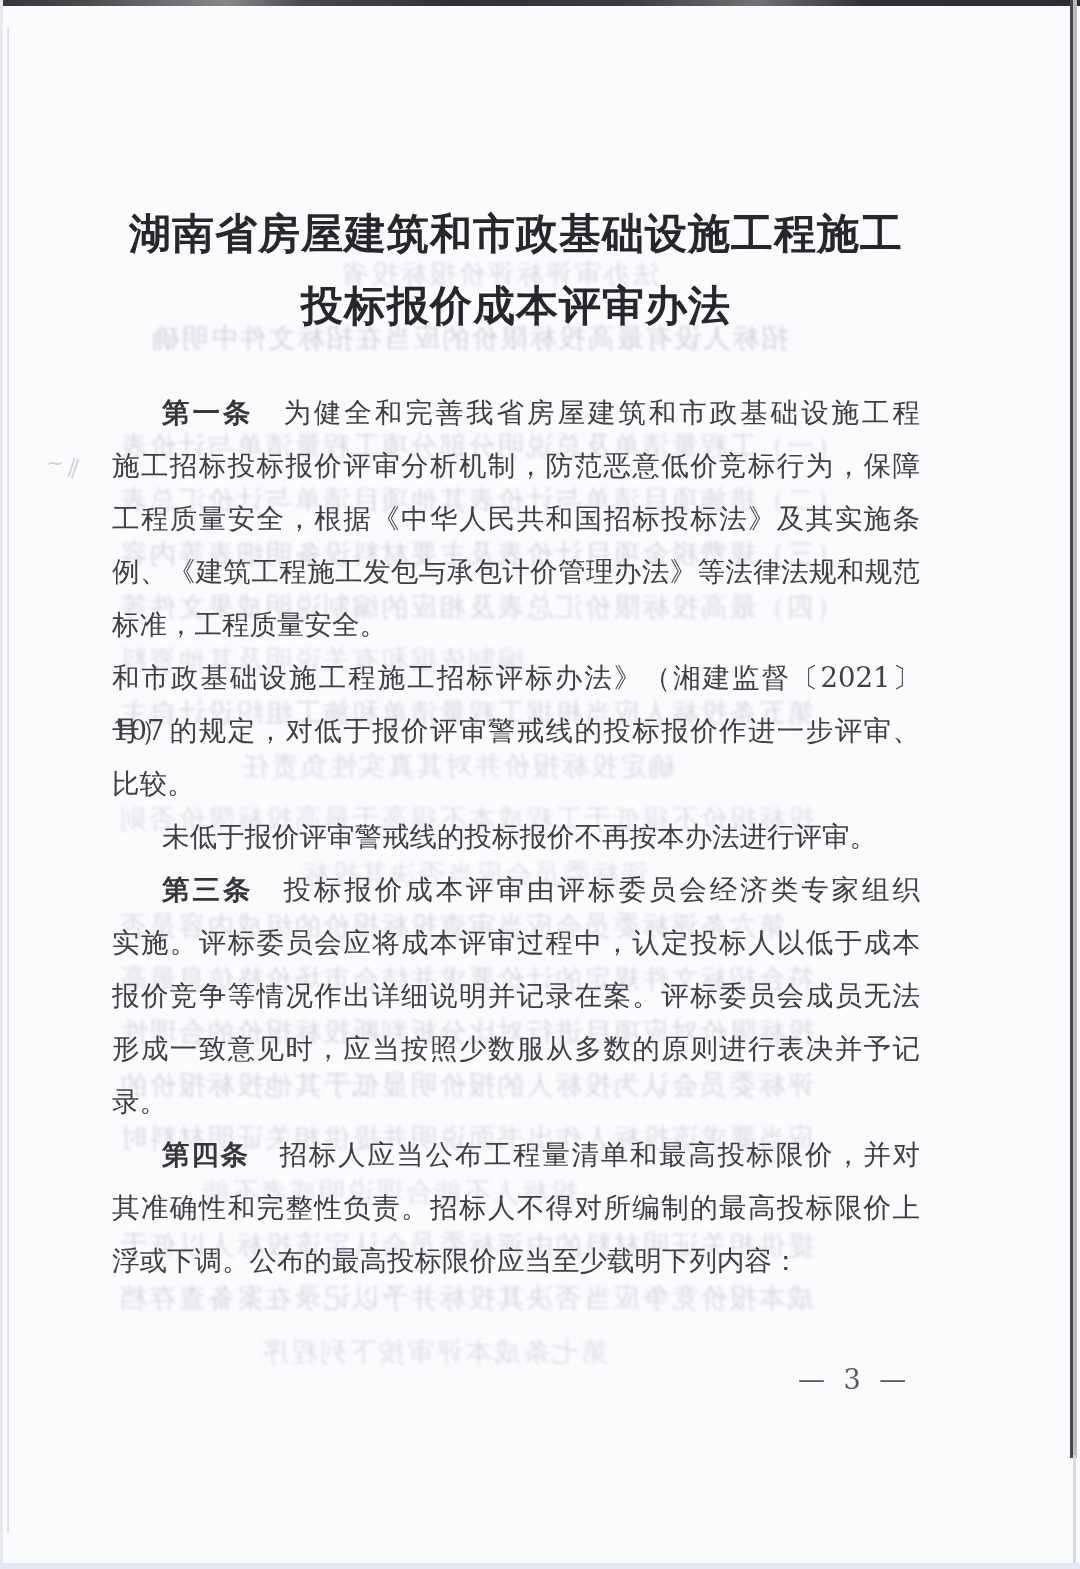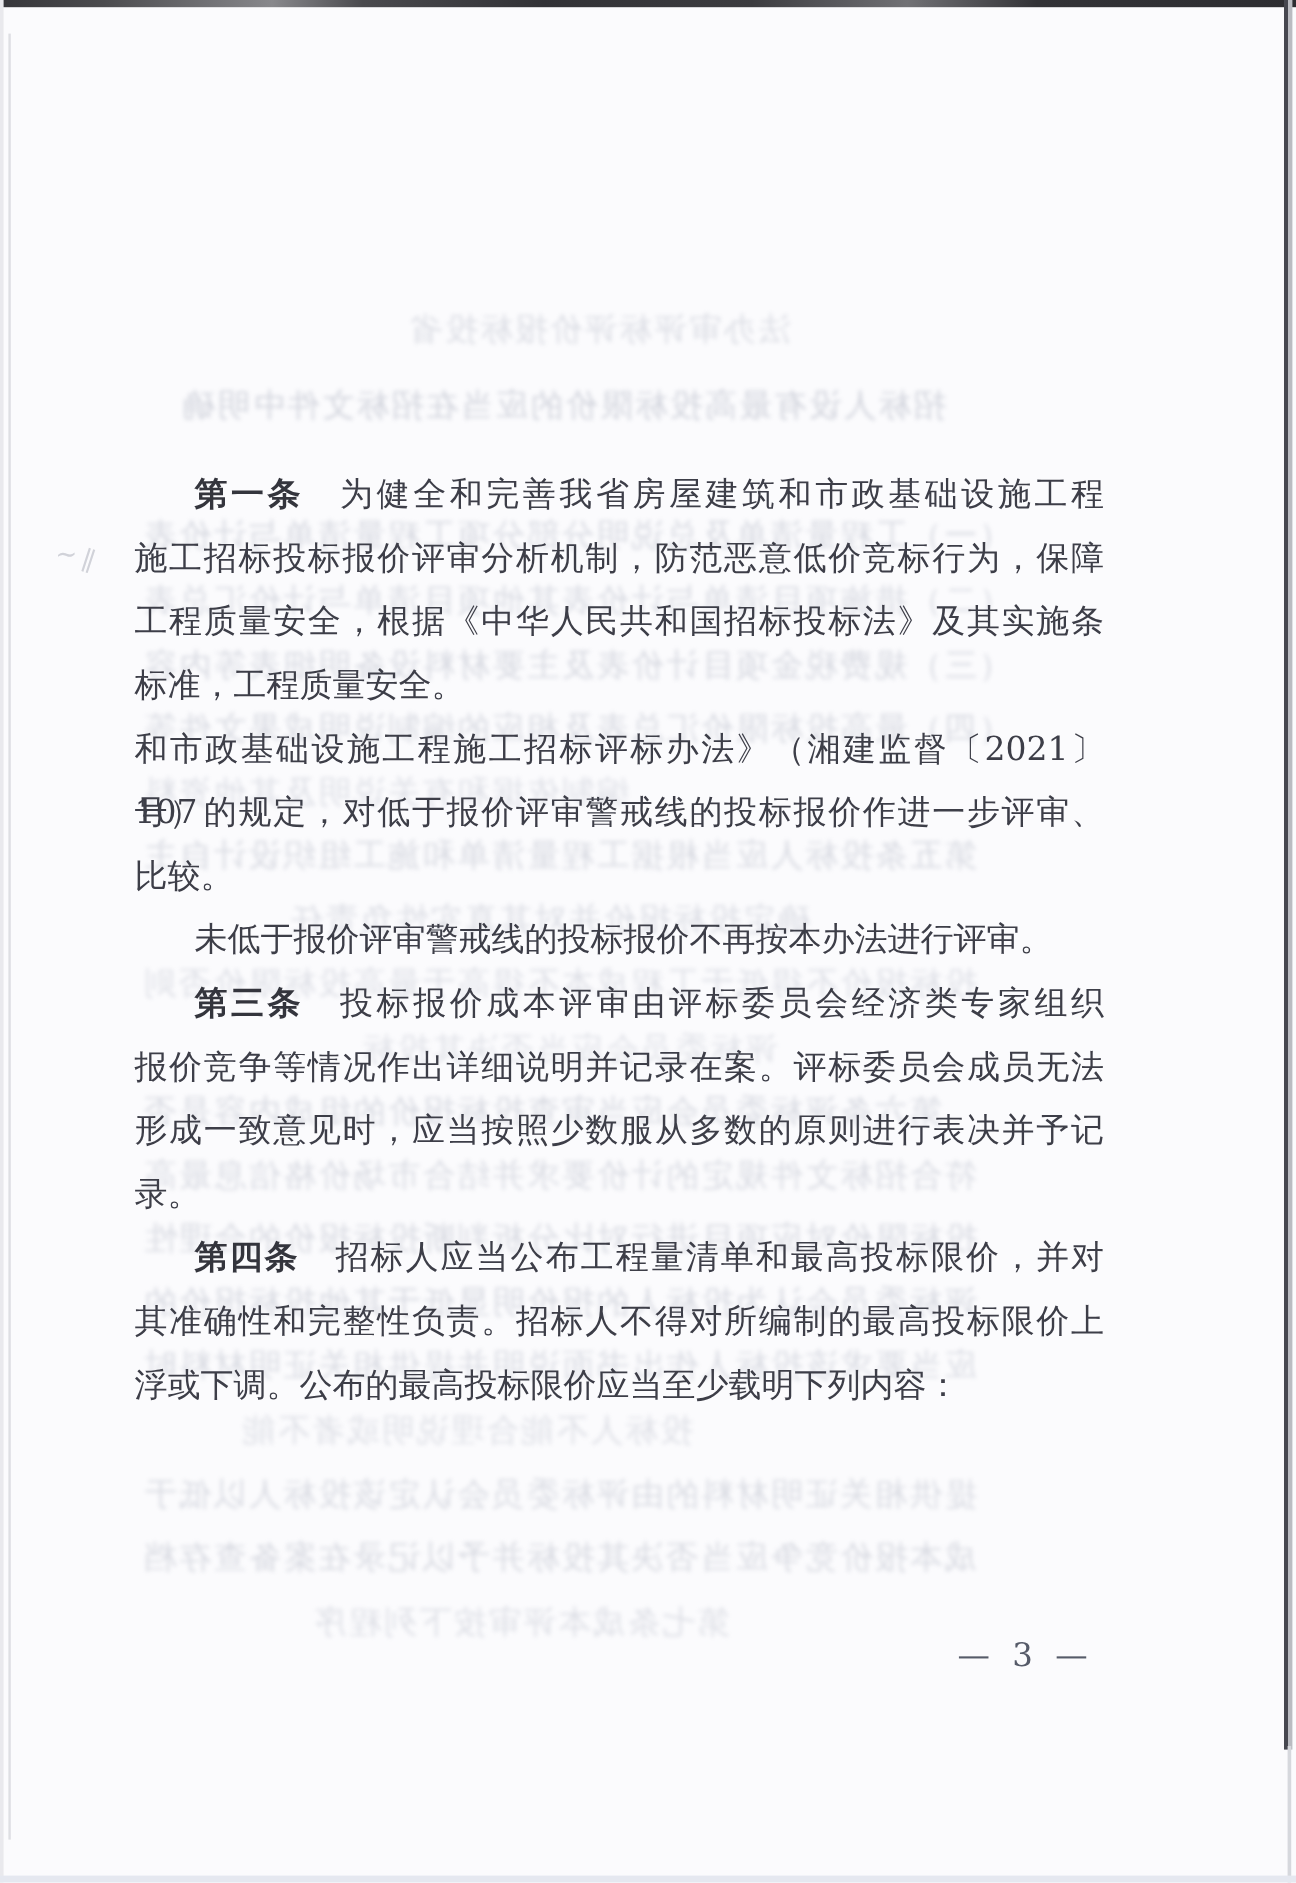--- a/index.html
+++ b/index.html
@@ -92,31 +92,37 @@
       <div class="ghost" style="left: 118px; top: 1120px; opacity: 0.32;">应当要求该投标人作出书面说明并提供相关证明材料时</div>
       <div class="ghost" style="left: 200px; top: 1174px; opacity: 0.27;">投标人不能合理说明或者不能</div>
       <div class="ghost" style="left: 118px; top: 1227px; opacity: 0.32;">提供相关证明材料的由评标委员会认定该投标人以低于</div>
       <div class="ghost" style="left: 118px; top: 1280px; opacity: 0.33;">成本报价竞争应当否决其投标并予以记录在案备查存档</div>
       <div class="ghost" style="left: 260px; top: 1334px; opacity: 0.28;">第七条成本评审按下列程序</div>
     </div>
 
   <div class="artifact a1">~</div>
   <div class="artifact a2">∥</div>
 
+  <h1 class="title">
+    <div>湖南省房屋建筑和市政基础设施工程施工</div>
+    <div>投标报价成本评审办法</div>
+  </h1>
 
   <div class="bodytext" id="body-lines">
       <div class="bline fill ind"><span class="lead">第一条</span>为健全和完善我省房屋建筑和市政基础设施工程</div>
       <div class="bline fill">施工招标投标报价评审分析机制，防范恶意低价竞标行为，保障</div>
       <div class="bline fill">工程质量安全，根据《中华人民共和国招标投标法》及其实施条</div>
+      <div class="bline fill">例、《建筑工程施工发包与承包计价管理办法》等法律法规和规范</div>
       <div class="bline">标准，工程质量安全。</div>
       <div class="bline fill">和市政基础设施工程施工招标评标办法》（湘建监督〔2021〕107</div>
       <div class="bline fill">号）的规定，对低于报价评审警戒线的投标报价作进一步评审、</div>
       <div class="bline">比较。</div>
       <div class="bline ind">未低于报价评审警戒线的投标报价不再按本办法进行评审。</div>
       <div class="bline fill ind"><span class="lead">第三条</span>投标报价成本评审由评标委员会经济类专家组织</div>
+      <div class="bline fill">实施。评标委员会应将成本评审过程中，认定投标人以低于成本</div>
       <div class="bline fill">报价竞争等情况作出详细说明并记录在案。评标委员会成员无法</div>
       <div class="bline fill">形成一致意见时，应当按照少数服从多数的原则进行表决并予记</div>
       <div class="bline">录。</div>
       <div class="bline fill ind"><span class="lead">第四条</span>招标人应当公布工程量清单和最高投标限价，并对</div>
       <div class="bline fill">其准确性和完整性负责。招标人不得对所编制的最高投标限价上</div>
       <div class="bline">浮或下调。公布的最高投标限价应当至少载明下列内容：</div>
     </div>
 
   <div class="pagenum">— 3 —</div>
 </div>

